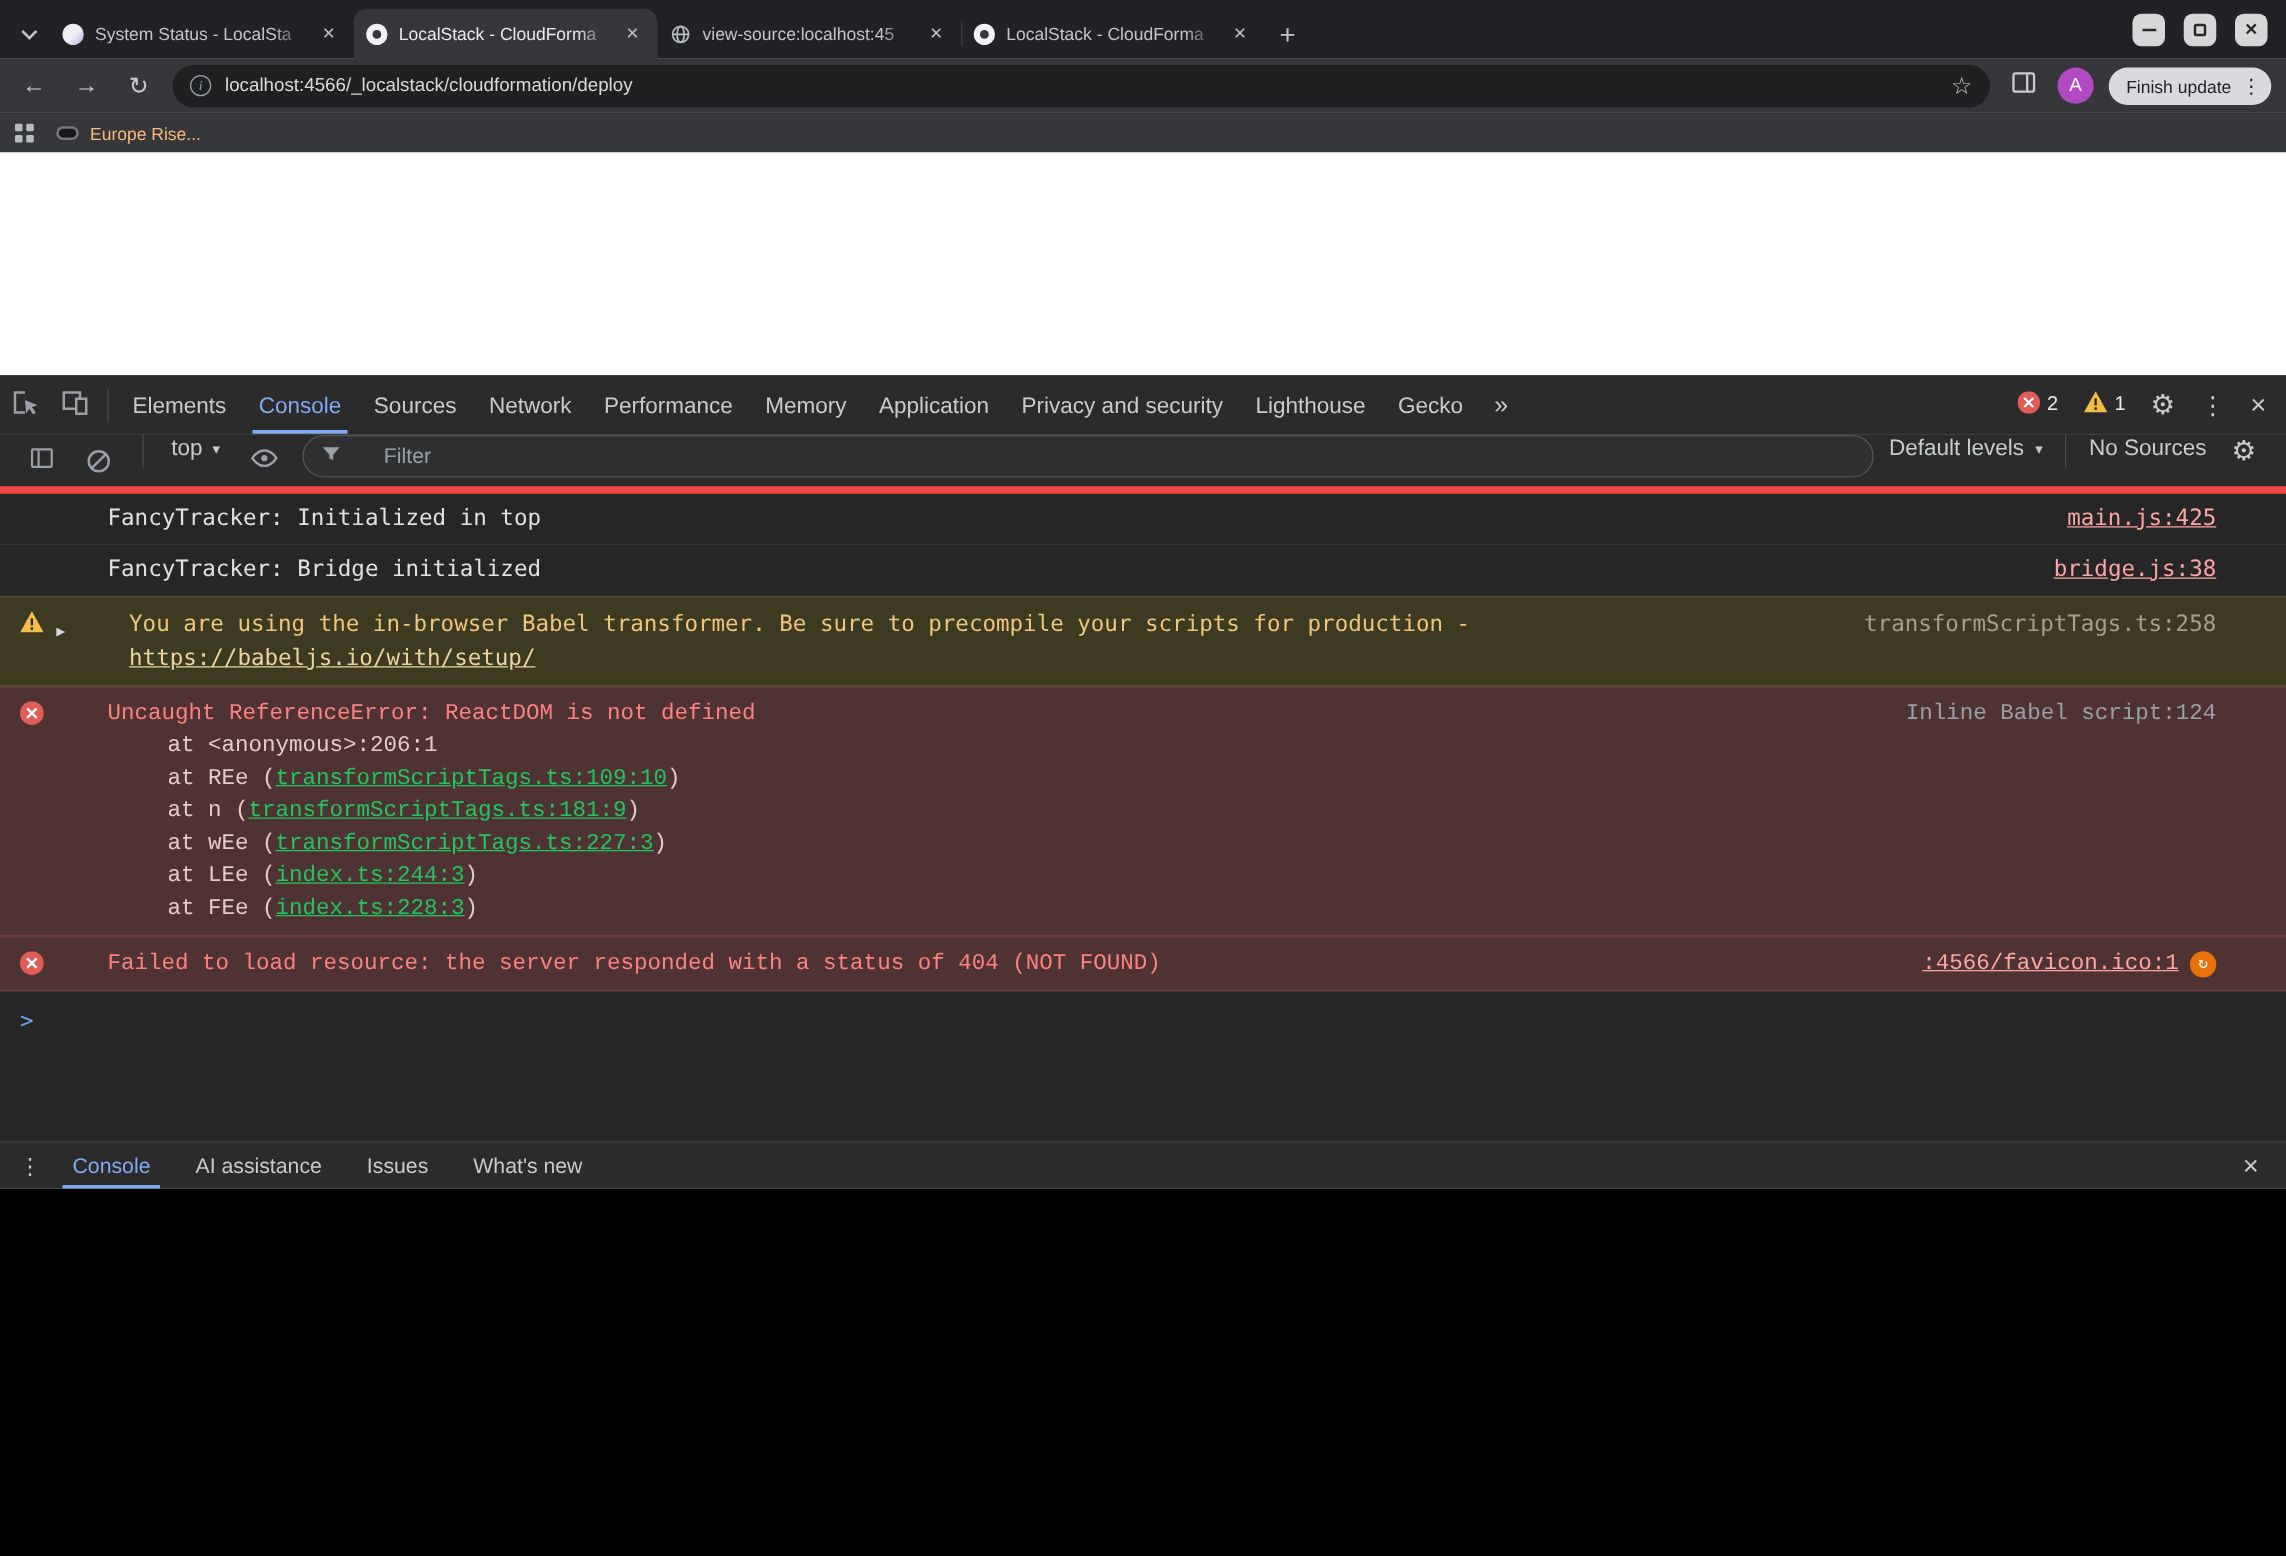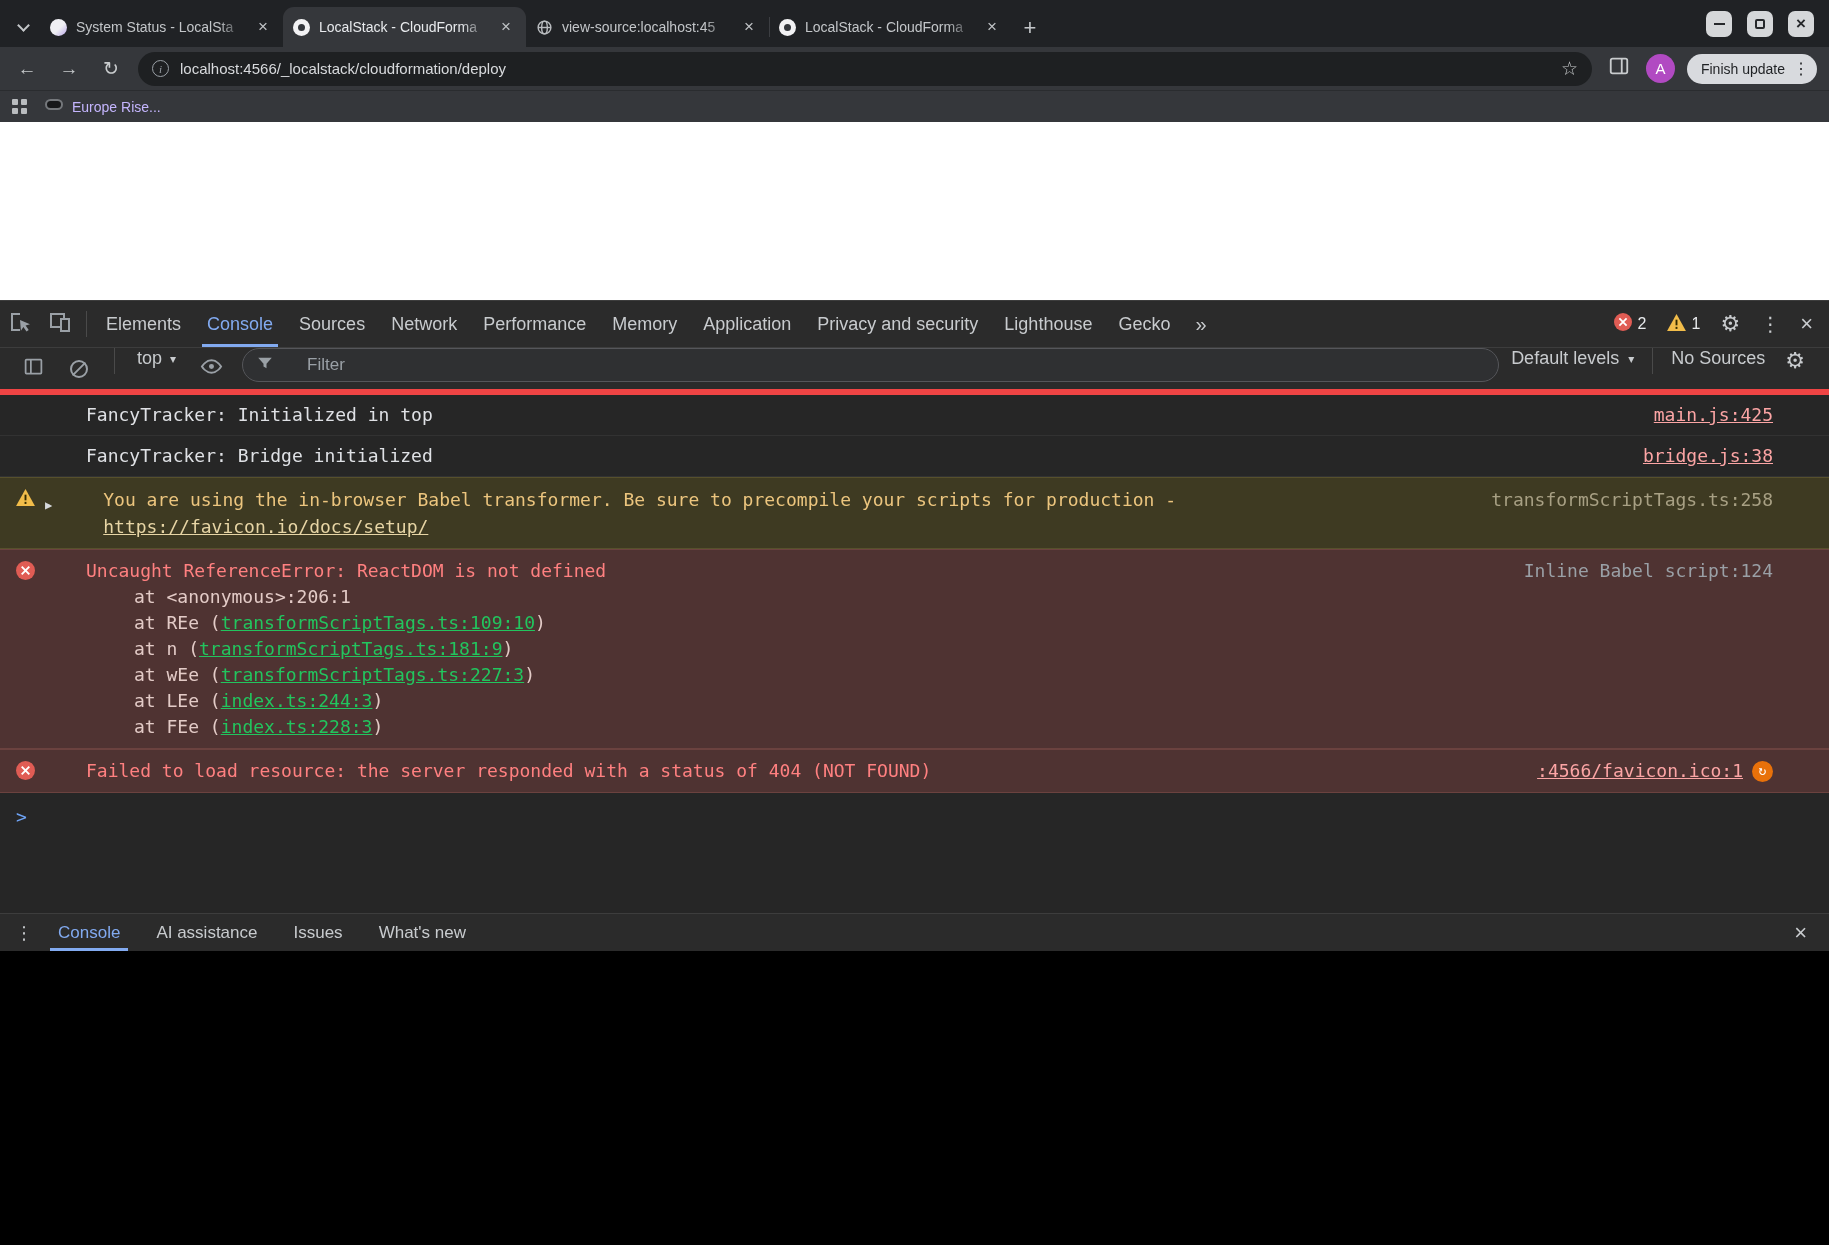--- a/index.html
+++ b/index.html
@@ -35,21 +35,21 @@
   .info-icon{ width:17px; height:17px; border:1.6px solid #9aa0a6; border-radius:50%; color:#9aa0a6; font-size:11px; display:flex; align-items:center; justify-content:center; font-family:"Liberation Serif",serif; font-style:italic; flex-shrink:0;}
   .url{ flex:1; white-space:nowrap; overflow:hidden;}
   .star{ color:#c9ccce; font-size:19px; flex-shrink:0;}
   .avatar{ width:29px; height:29px; border-radius:50%; background:#b14ac2; color:#fff; font-size:15px; display:flex; align-items:center; justify-content:center; flex-shrink:0;}
   .update-pill{ height:30px; border-radius:15px; background:#d8dade; color:#1f2124; display:flex; align-items:center; gap:8px; padding:0 8px 0 14px; font-size:14px; flex-shrink:0;}
   .pill-kebab{ font-size:16px; color:#1f2124;}
   
   .bookmarks{ height:32px; background:#35373b; border-top:1px solid #2a2c2f; display:flex; align-items:center; gap:18px; padding:0 12px; flex-shrink:0;}
   .apps-grid{ width:15px; height:15px; display:grid; grid-template-columns:1fr 1fr; gap:3px;}
   .apps-grid span{ background:#b9bcbf; border-radius:1px;}
-  .bookmark{ display:flex; gap:9px; color:#c4b5fd; font-size:14px;}
+  .bookmark{ display:flex; align-items:center; gap:9px; color:#fdba74; font-size:14px;}
   .bm-favicon{ width:18px; height:11px; border-radius:6px; background:#17181a; border:2px solid #75787c;}
   
   .page{ flex:1; background:#ffffff;}
   
   .devtools{ height:651px; flex-shrink:0; display:flex; flex-direction:column; background:#262626; border-top:1px solid #3d3d3d; color:#c8cbce;}
   .dt-tabbar{ height:47px; flex-shrink:0; background:#2b2b2b; border-bottom:1px solid #3d3d3d; display:flex; align-items:center; font-size:18px;}
   .dt-icon-btn{ width:40px; height:100%; display:flex; align-items:center; justify-content:center; flex-shrink:0;}
   .vsep{ width:1px; height:26px; background:#4a4a4a; margin:0 6px; flex-shrink:0;}
   .dt-tab{ position:relative; height:100%; display:flex; align-items:center; padding:0 13px; color:#c8cbce; white-space:nowrap;}
   .dt-tab.active{ color:#82aaf0;}
@@ -75,21 +75,21 @@
   .row .spacer{ width:19px; flex-shrink:0;}
   .row .micon{ width:19px; flex-shrink:0; display:flex; justify-content:center; margin-top:3px;}
   .mtext{ flex:1; min-width:0;margin-left:41px;}
   .src{ margin-left:24px; white-space:nowrap;}
   a.src-link{ color:#fca5a5; text-decoration:underline; cursor:pointer;}
   .src-gray{ color:#9aa0a6;}
   .row.warning{ background:#3e3a22; border-top:1px solid #57502c; border-bottom:1px solid #57502c; color:#ecc57e; line-height:27px;}
   .row.warning .src-gray{ color:#a8a084;}
   .disclosure{ font-size:12px; color:#d6d9dc; margin-top:6px; flex-shrink:0;}
   a.warn-link{ color:#e7d5a5; text-decoration:underline; cursor:pointer;}
-  .row.error{ background:#4f3332; border-top:1px solid #6b423f; border-bottom:1px solid #6b423f; color:#ff8080; line-height:26px;}
+  .row.error{ background:#4f3332; border-top:1px solid #6b423f; border-bottom:1px solid #6b423f; color:#ff8080; line-height:26px;font-family:Liberation Mono, monospace;}
   .stack{ padding-left:48px; color:#e3cbc7;}
   .stack a{ color:#22c55e; text-decoration:underline; cursor:pointer;}
   .err2-right{ margin-left:24px; display:flex; align-items:center; gap:9px; white-space:nowrap;}
   .resource-icon{ width:21px; height:21px; border-radius:50%; background:#e8710a; color:#fff; font-size:13px; display:flex; align-items:center; justify-content:center; flex-shrink:0;}
   .row.prompt{ border-bottom:none; color:#6ea3f5; padding-top:12px;}
   
   .drawer{ height:38px; flex-shrink:0; background:#2b2b2b; border-top:1px solid #3d3d3d; display:flex; align-items:center; padding:0 8px; font-size:17px;}
   .drawer-kebab{ width:32px; display:flex; justify-content:center; color:#c8cbce; font-size:18px;}
   .drawer-tab{ position:relative; height:100%; display:flex; align-items:center; padding:0 18px; color:#c8cbce; white-space:nowrap;}
   .drawer-tab.active{ color:#82aaf0;}
@@ -302,21 +302,21 @@
         <span class="micon">
           <svg width="19" height="17" viewBox="0 0 20 18">
               <path d="M10 0L20 18H0z" fill="#f2bd4a"></path>
               <rect x="9" y="6" width="2" height="6" fill="#332b00"></rect>
               <rect x="9" y="13.6" width="2" height="2.2" fill="#332b00"></rect>
             </svg>
         </span>
         <span class="disclosure">▶</span>
         <span class="mtext">
           <span>You are using the in-browser Babel transformer. Be sure to precompile your scripts for production -</span>
-          <div><a class="warn-link">https://favicon.io/docs/setup/</a></div>
+          <div><a class="warn-link">https://babeljs.io/with/setup/</a></div>
         </span>
         <span class="src src-gray">transformScriptTags.ts:258</span>
       </div>
 
       <div class="row error">
         <span class="micon">
           <svg width="19" height="19" viewBox="0 0 20 20">
               <circle cx="10" cy="10" r="10" fill="#e05c54"></circle>
               <path d="M6 6l8 8M14 6l-8 8" stroke="#fff" stroke-width="2"></path>
             </svg>

